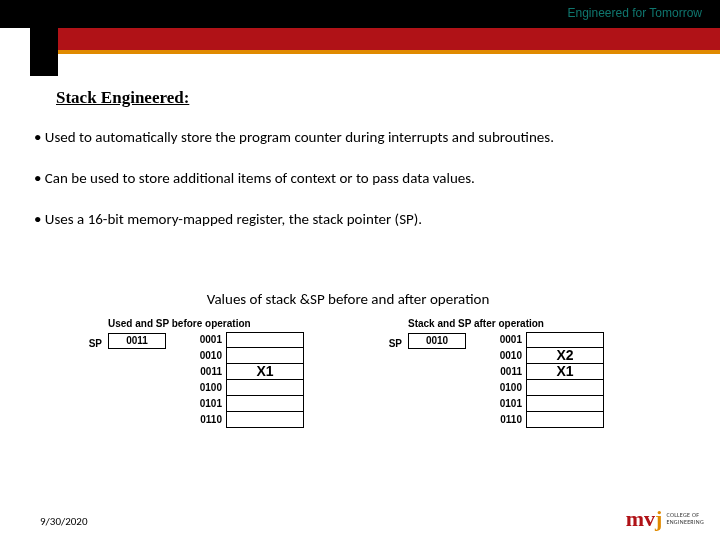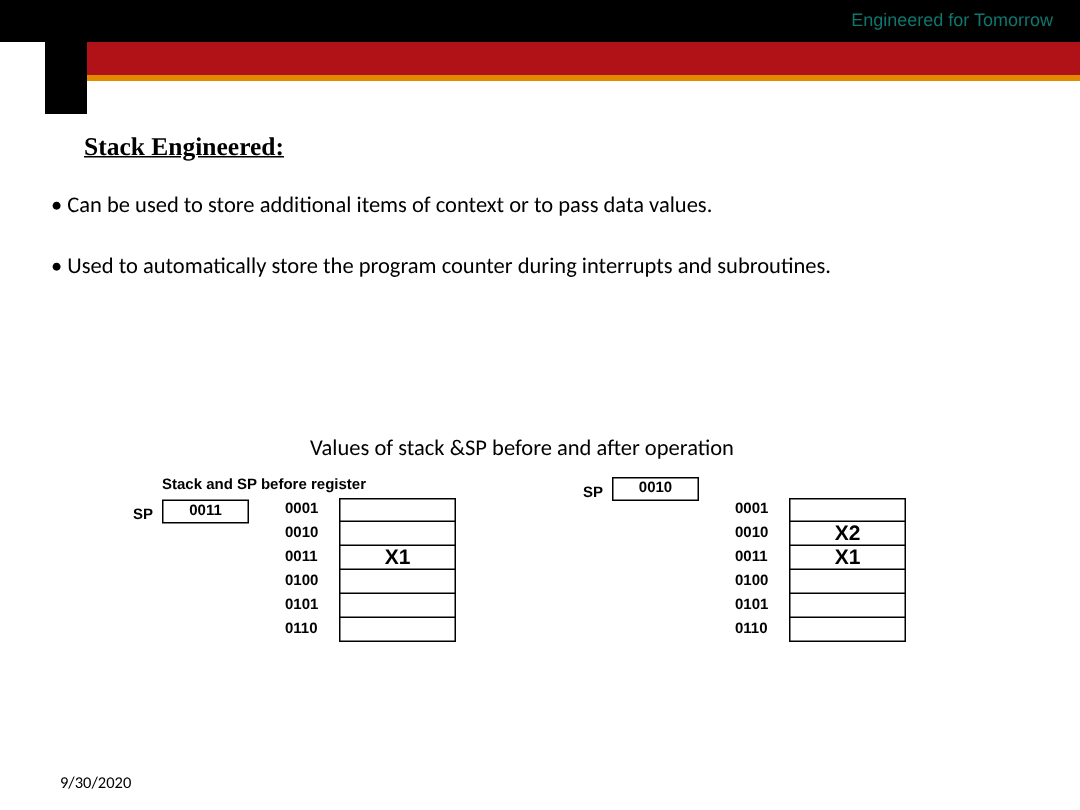--- a/index.html
+++ b/index.html
@@ -17,21 +17,21 @@
   .diagram { position: absolute; top: 318px; left: 60px; width: 600px; font-family: Arial, sans-serif; font-size: 10px; font-weight: bold; }
   .side { position: absolute; top: 0; width: 300px; }
   .side.left { left: 0; }
   .side.right { left: 300px; }
   .side-title { font-size: 10px; font-weight: bold; margin-bottom: 4px; margin-left: 48px; }
   .sp-row { display: flex; align-items: flex-end; }
   .sp-label { width: 48px; text-align: right; padding-right: 6px; padding-top: 2px; }
   .sp-box { border: 1px solid #000; width: 58px; height: 16px; text-align: center; line-height: 14px; font-size: 10px; }
   .mem-table { position: absolute; left: 130px; top: 14px; }
   .mem-row { display: flex; height: 16px; }
-  .mem-addr { width: 36px; padding-right: 4px; font-size: 10px; line-height: 16px; }
+  .mem-addr { width: 36px; text-align: right; padding-right: 4px; font-size: 10px; line-height: 16px; }
   .mem-cell { border: 1px solid #000; border-top: none; width: 78px; text-align: center; font-size: 14px; line-height: 14px; }
   .mem-row:first-child .mem-cell { border-top: 1px solid #000; }
   .date { position: absolute; bottom: 12px; left: 40px; font-size: 11px; }
   .logo { position: absolute; bottom: 8px; right: 16px; display: flex; align-items: center; gap: 4px; }
   .logo-mark { font-family: Georgia, serif; font-size: 22px; font-weight: bold; color: #b01217; position: relative; }
   .logo-mark .j { color: #e08a00; }
   .logo-text { font-size: 6px; line-height: 1.1; color: #333; letter-spacing: 0.3px; }
 </style>
 </head>
 <body>
@@ -39,29 +39,30 @@
 <div class="slide">
   <div class="header-black"></div>
   <div class="tagline">Engineered for Tomorrow</div>
   <div class="header-red"></div>
   <div class="orange-bar"></div>
   <div class="black-tab"></div>
 
   <div class="title">Stack Engineered:</div>
 
   <div class="bullets">
+    <div class="bullet">• Used to automatically store the program counter during interrupts and subroutines.</div>
     <div class="bullet">• Can be used to store additional items of context or to pass data values.</div>
-    <div class="bullet">• Used to automatically store the program counter during interrupts and subroutines.</div>
+    <div class="bullet">• Uses a 16-bit memory-mapped register, the stack pointer (SP).</div>
   </div>
 
   <div class="caption">Values of stack &amp;SP before and after operation</div>
 
   <div class="diagram">
     <div class="side left">
-      <div class="side-title">Stack and SP before register</div>
+      <div class="side-title">Used and SP before operation</div>
       <div class="sp-row">
         <div class="sp-label">SP</div>
         <div class="sp-box">0011</div>
       </div>
       <div class="mem-table">
         <div class="mem-row">
             <div class="mem-addr">0001</div>
             <div class="mem-cell"></div>
           </div>
         <div class="mem-row">
@@ -81,20 +82,21 @@
             <div class="mem-cell"></div>
           </div>
         <div class="mem-row">
             <div class="mem-addr">0110</div>
             <div class="mem-cell"></div>
           </div>
       </div>
     </div>
 
     <div class="side right">
+      <div class="side-title">Stack and SP after operation</div>
       <div class="sp-row">
         <div class="sp-label">SP</div>
         <div class="sp-box">0010</div>
       </div>
       <div class="mem-table">
         <div class="mem-row">
             <div class="mem-addr">0001</div>
             <div class="mem-cell"></div>
           </div>
         <div class="mem-row">
@@ -116,13 +118,17 @@
         <div class="mem-row">
             <div class="mem-addr">0110</div>
             <div class="mem-cell"></div>
           </div>
       </div>
     </div>
   </div>
 
   <div class="date">9/30/2020</div>
 
+  <div class="logo">
+    <span class="logo-mark"><span>m</span><span>v</span><span class="j">j</span></span>
+    <span class="logo-text"><span>COLLEGE OF</span><br><span>ENGINEERING</span></span>
+  </div>
 </div>
 
 </body></html>

